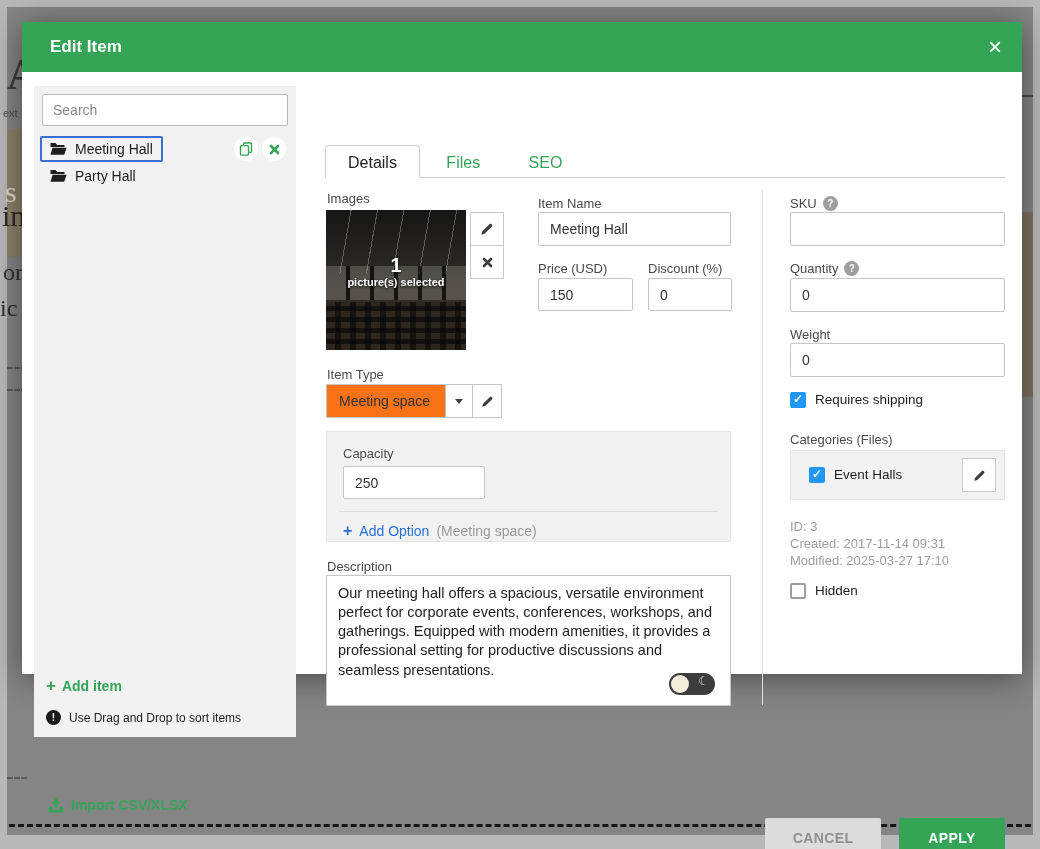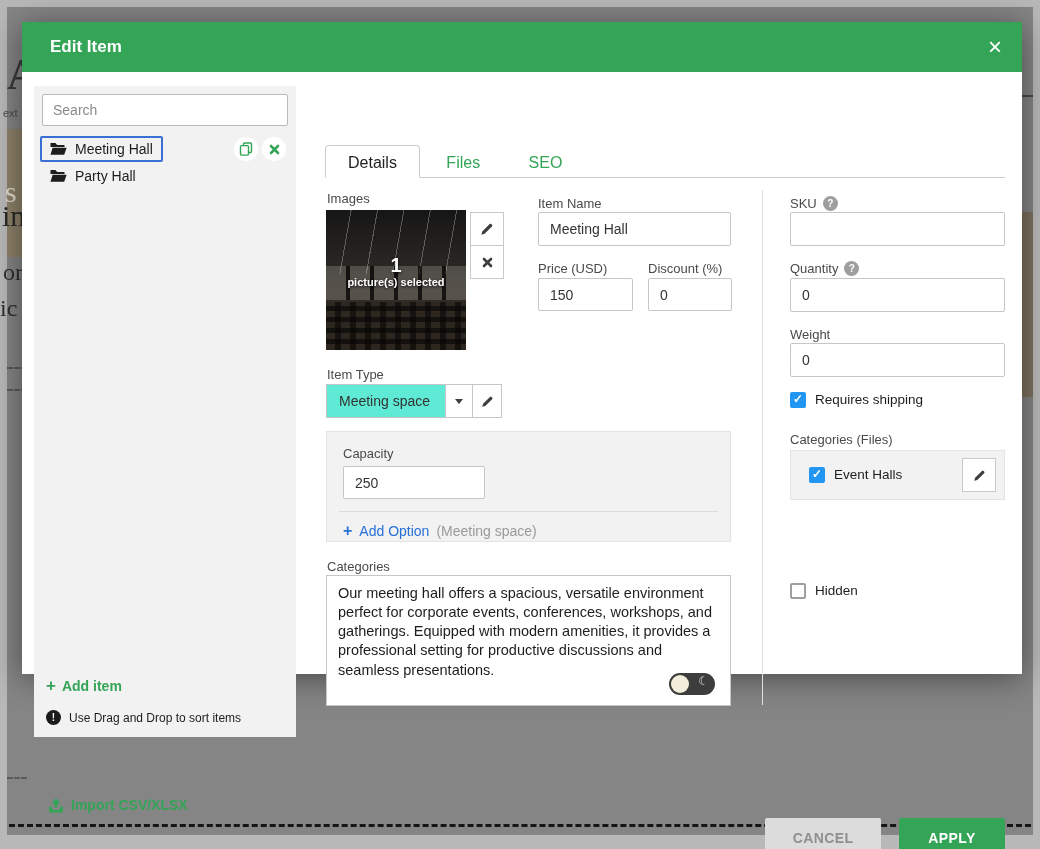--- a/index.html
+++ b/index.html
@@ -90,21 +90,21 @@
   .img-btns { position:absolute; left:448px; top:140px; width:34px; }
   .sq-btn { width:34px; height:34px; background:#fff; border:1px solid #c9c9c9; display:flex;
             align-items:center; justify-content:center; cursor:pointer; }
   .sq-btn + .sq-btn { margin-top:-1px; }
 
   
   .pos { position:absolute; }
 
   
   .itemtype-ctrl { position:absolute; left:304px; top:312px; display:flex; height:34px; }
-  .itemtype-value { width:120px; border:1px solid #c6c6c6; background:#5eead4; display:flex; align-items:center;
+  .itemtype-value { width:120px; border:1px solid #c6c6c6; background:#f97316; display:flex; align-items:center;
                     padding:0 12px; font-size:14px; color:#333; }
   .itemtype-arrow { width:28px; border:1px solid #c6c6c6; margin-left:-1px; background:#fff; display:flex;
                     align-items:center; justify-content:center; cursor:pointer; }
   .caret-down { width:0; height:0; border-left:4px solid transparent; border-right:4px solid transparent;
                 border-top:5px solid #3d3d3d; }
   .itemtype-edit { width:30px; border:1px solid #c6c6c6; margin-left:-1px; background:#fff; display:flex;
                    align-items:center; justify-content:center; cursor:pointer; }
 
   
   .options-panel { position:absolute; left:304px; top:359px; width:405px; height:111px; background:#f2f2f2;
@@ -296,21 +296,21 @@
         <div class="field-label">Capacity</div>
         <input class="text-input capacity-input" type="text" value="250" style="">
         <div class="options-divider"></div>
         <div class="add-option-row">
           <span class="add-option-plus">+</span>
           <span class="add-option-label">Add Option</span>
           <span class="add-option-hint">(Meeting space)</span>
         </div>
       </div>
 
-      <div class="field-label desc-label">Categories</div>
+      <div class="field-label desc-label">Description</div>
       <div class="desc-wrap">
         <textarea class="desc-textarea" style="">Our meeting hall offers a spacious, versatile environment perfect for corporate events, conferences, workshops, and gatherings. Equipped with modern amenities, it provides a professional setting for productive discussions and seamless presentations.</textarea>
         <div class="dark-toggle">
           <span class="knob"></span>
           <span class="moon">☾</span>
         </div>
       </div>
 
       <div class="v-divider"></div>
 
@@ -340,20 +340,25 @@
           <input type="checkbox" checked="" style="">
           <span class="check-label">Event Halls</span>
         </label>
         <div class="sq-btn">
           <svg width="13" height="13" viewBox="0 0 16 16">
             <path d="M1.5 14.5 L2.6 10.8 L11 2.4 a1.3 1.3 0 0 1 1.9 0 l0.8 0.8 a1.3 1.3 0 0 1 0 1.9 L5.2 13.4 Z" fill="#3d3d3d"></path>
           </svg>
         </div>
       </div>
 
+      <div class="pos rcol" style="left:768px; top:446px; position:absolute;">
+        <div class="meta-line">ID: 3</div>
+        <div class="meta-line">Created: 2017-11-14 09:31</div>
+        <div class="meta-line">Modified: 2025-03-27 17:10</div>
+      </div>
 
       <label class="check-row pos" style="left:768px; top:511px;">
         <input type="checkbox" style="">
         <span class="check-label">Hidden</span>
       </label>
 
       <button class="btn btn-cancel">CANCEL</button>
       <button class="btn btn-apply">APPLY</button>
 
     </div>

